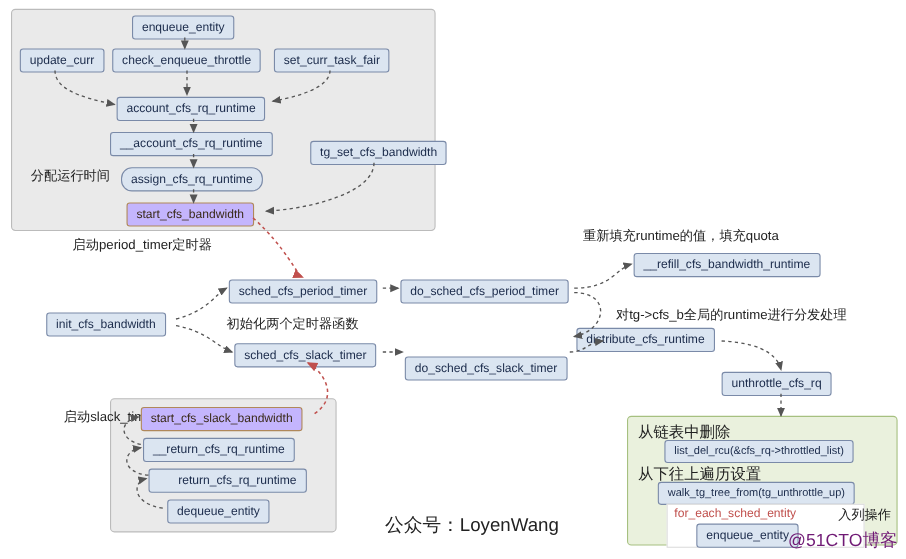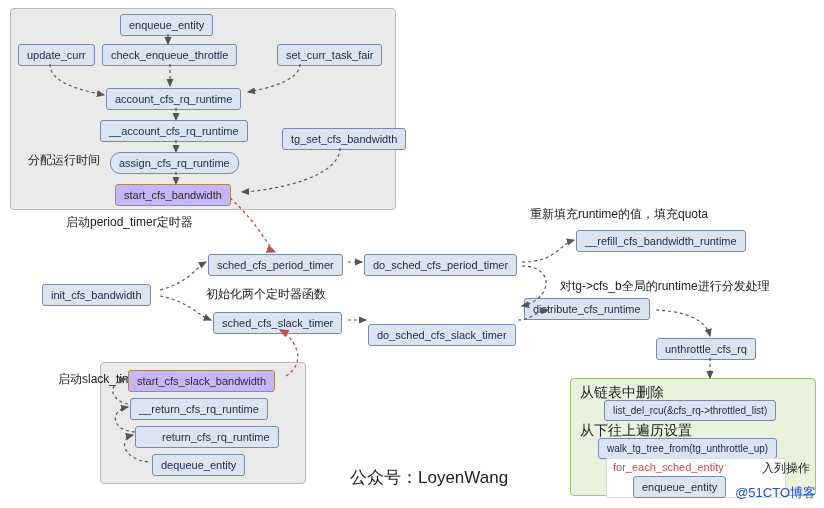--- a/index.html
+++ b/index.html
@@ -45,39 +45,39 @@
   .inner-text {
     position: absolute;
     font-size: 14px;
     color: #222;
   }
   .redtext { color: #c0504d; font-size: 11px; }
   .watermark {
     position: absolute;
     right: 8px;
     bottom: 6px;
-    color: #1d4ed8;
-    font-size: 13px;
+    color: #701a75;
+    font-size: 16px;
   }
   svg.layer {
     position: absolute; left:0; top:0; width:824px; height:508px;
     pointer-events:none;
   }
 </style>
 </head>
 <body>
 
 <div class="group" style="left:10px; top:8px; width:386px; height:202px;"></div>
 <div class="group" style="left:100px; top:362px; width:206px; height:122px;"></div>
 <div class="group-green" style="left:570px; top:378px; width:246px; height:118px;"></div>
 
 <div class="box blue" style="left:120px; top:14px;">enqueue_entity</div>
 <div class="box blue" style="left:18px; top:44px;">update_curr</div>
 <div class="box blue" style="left:102px; top:44px;">check_enqueue_throttle</div>
-<div class="box blue" style="left:249px; top:44px;margin-left:28px;">set_curr_task_fair</div>
+<div class="box blue" style="left:249px; top:44px;">set_curr_task_fair</div>
 <div class="box blue" style="left:106px; top:88px;">account_cfs_rq_runtime</div>
 <div class="box blue" style="left:100px; top:120px;">__account_cfs_rq_runtime</div>
 <div class="box blue" style="left:110px; top:152px;border-radius:10px;">assign_cfs_rq_runtime</div>
 <div class="box orange" style="left:115px; top:184px;">start_cfs_bandwidth</div>
 <div class="box blue" style="left:282px; top:128px;">tg_set_cfs_bandwidth</div>
 
 <div class="label" style="left:28px; top:152px;">分配运行时间</div>
 <div class="label" style="left:66px; top:214px;">启动period_timer定时器</div>
 
 <div class="box blue" style="left:42px; top:284px;">init_cfs_bandwidth</div>

